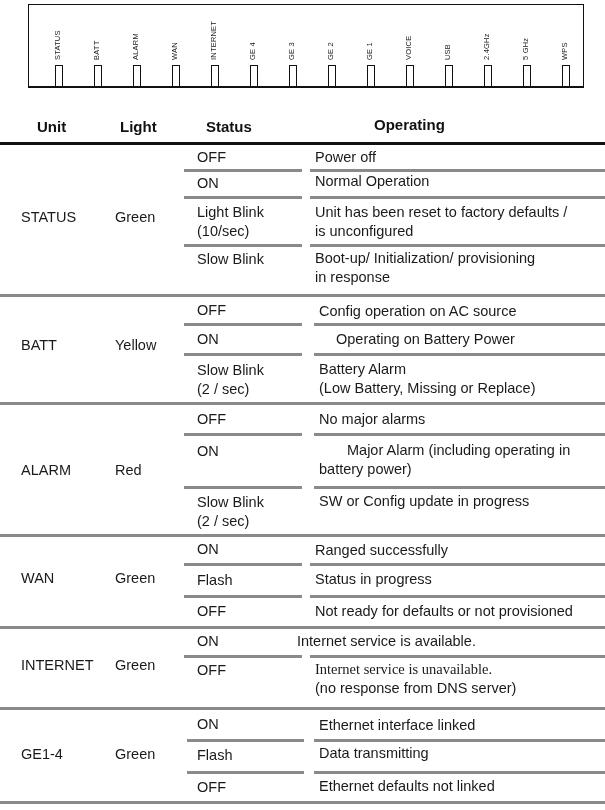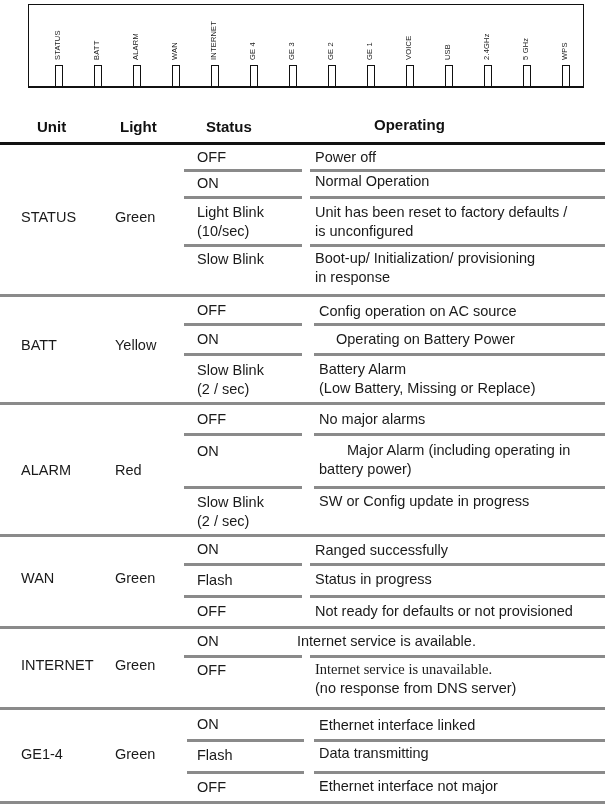--- a/index.html
+++ b/index.html
@@ -176,16 +176,16 @@
       <div class="cell" style="left: 115px; top: 745px;">Green</div>
       <div class="cell" style="left: 197px; top: 715px;">ON</div>
       <div class="cell" style="left: 319px; top: 716px;">Ethernet interface linked</div>
       <div class="sub-line" style="left: 187px; width: 117px; top: 739px;"></div>
       <div class="sub-line" style="left: 314px; width: 291px; top: 739px;"></div>
       <div class="cell" style="left: 197px; top: 746px;">Flash</div>
       <div class="cell" style="left: 319px; top: 744px;">Data transmitting</div>
       <div class="sub-line" style="left: 187px; width: 117px; top: 771px;"></div>
       <div class="sub-line" style="left: 314px; width: 291px; top: 771px;"></div>
       <div class="cell" style="left: 197px; top: 778px;">OFF</div>
-      <div class="cell" style="left: 319px; top: 777px;">Ethernet interface not major</div>
+      <div class="cell" style="left: 319px; top: 777px;">Ethernet defaults not linked</div>
       <div class="grp-line" style="top: 801px;"></div>
     </div>
   </div>
 
 </body></html>

